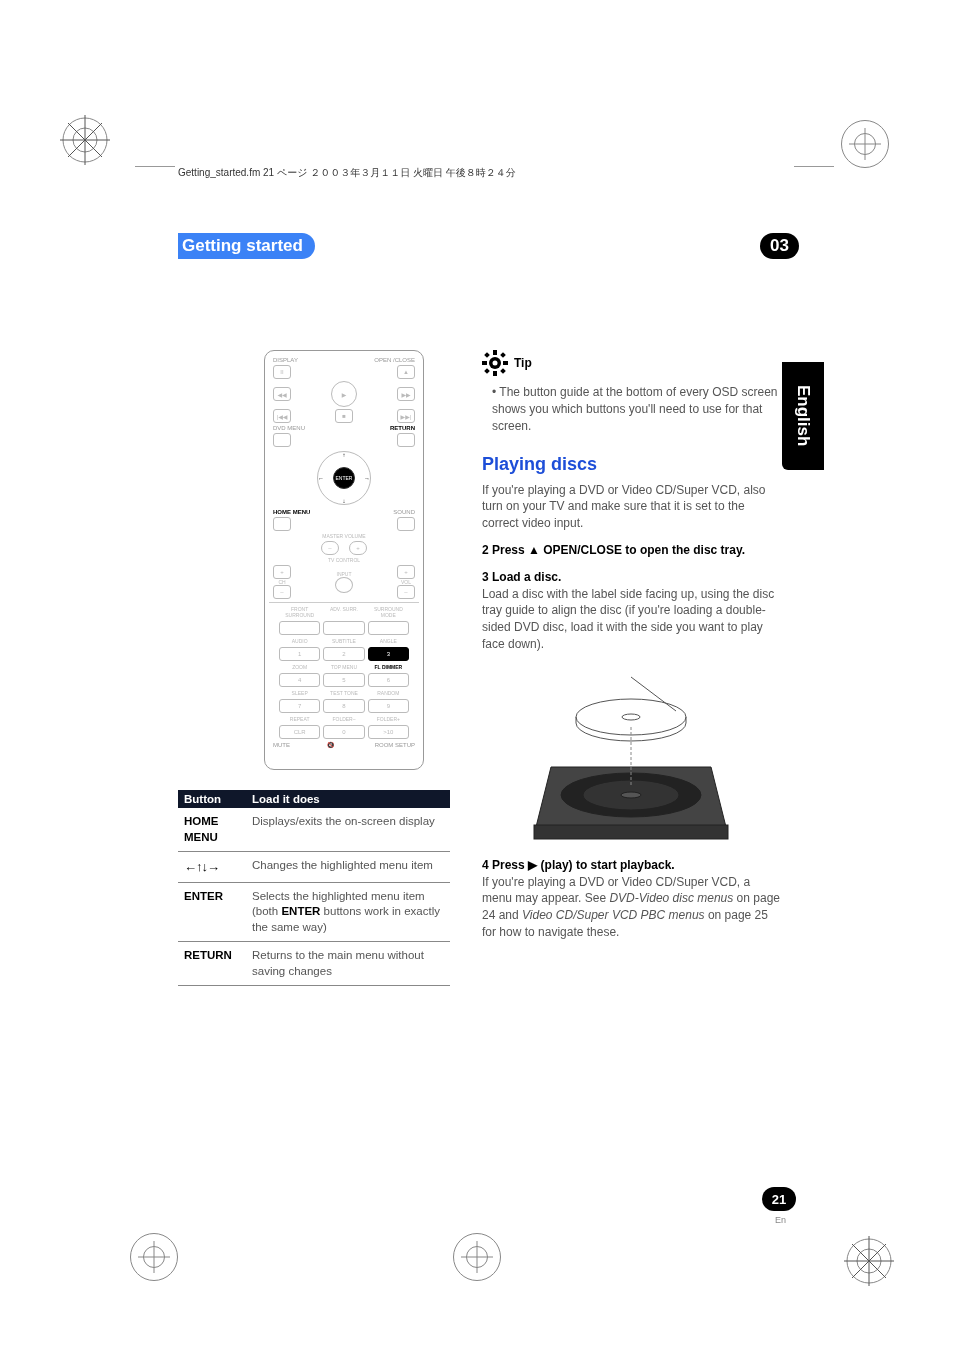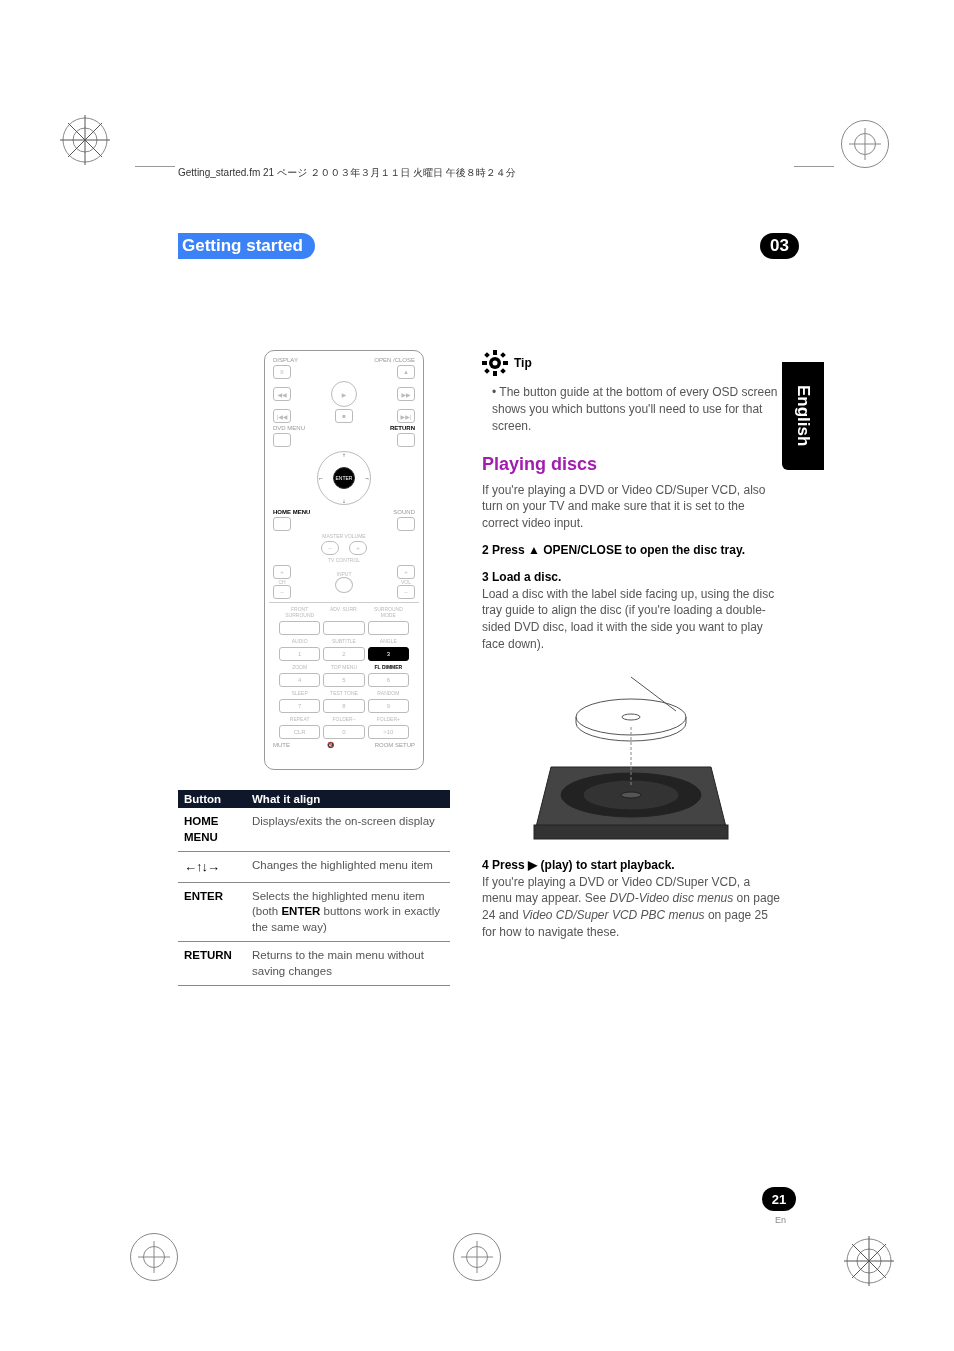--- a/index.html
+++ b/index.html
@@ -136,21 +136,21 @@
     width: 298px;
     font-size: 12px;
     color: #555;
     line-height: 1.4;
   }
   .tip-box { display:flex; align-items:center; gap:6px; margin-bottom:8px;}
   .tip-gear { width:26px; height:26px; }
   .tip-label { font-weight:bold; color:#000; font-size:12px;}
   .right-col ul { list-style:none; padding-left:10px; }
   .right-col ul li::before { content:"• "; color:#555;}
-  .section-h { font-size:18px; font-weight:bold; color:#a21caf; margin:18px 0 4px 0;}
+  .section-h { font-size:18px; font-weight:bold; color:#1d4ed8; margin:18px 0 4px 0;}
   .step-b { font-weight:bold; color:#000; }
   .step-line { margin-top:10px; }
   .small-sym { font-family: Arial; }
   .italic { font-style: italic; }
 
   .disc-tray {
     margin: 14px auto 10px auto;
     width: 210px;
   }
   .disc-tray svg { display:block; margin:0 auto;}
@@ -332,21 +332,21 @@
       <span>MUTE</span>
       <span class="mute">🔇</span>
       <span>ROOM SETUP</span>
     </div>
 </div>
 
 <table class="button-table">
   <tbody>
       <tr>
     <th>Button</th>
-    <th>What it align</th>
+    <th>Load it does</th>
   </tr>
   <tr>
     <td class="key">HOME MENU</td>
     <td class="desc">Displays/exits the on-screen display</td>
   </tr>
   <tr>
     <td class="key arrows">←↑↓→</td>
     <td class="desc">Changes the highlighted menu item</td>
   </tr>
   <tr>

